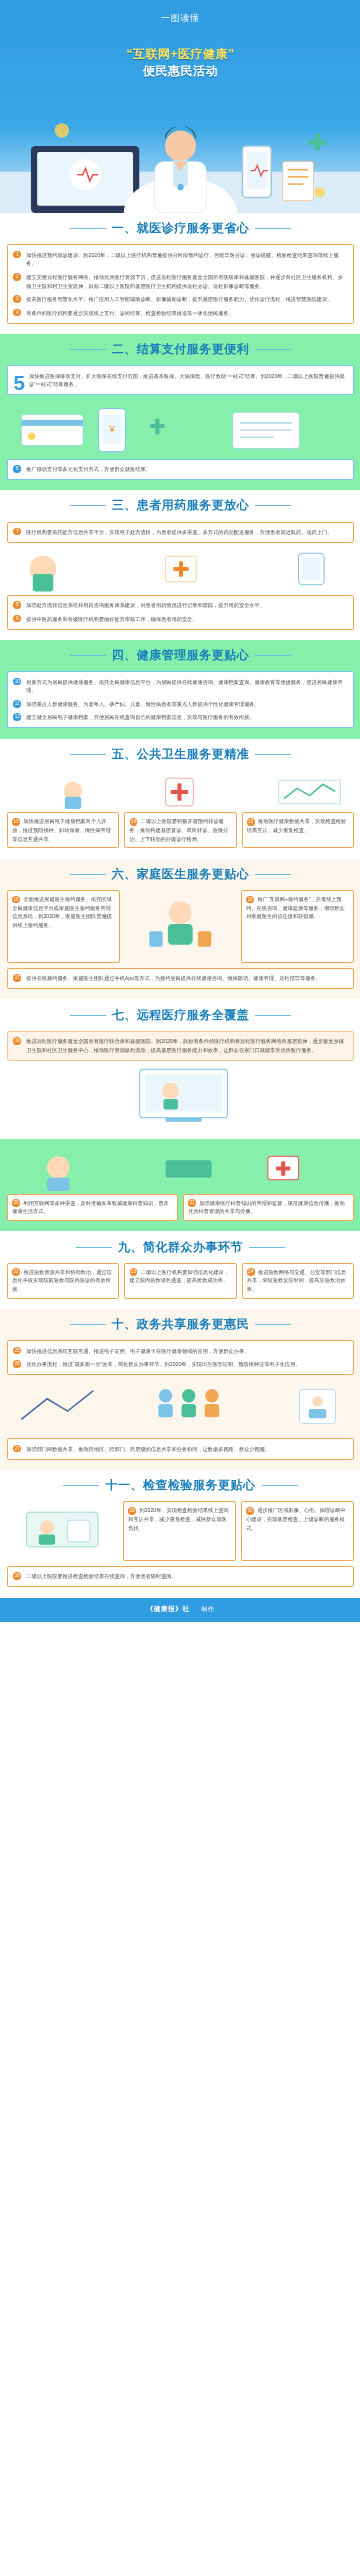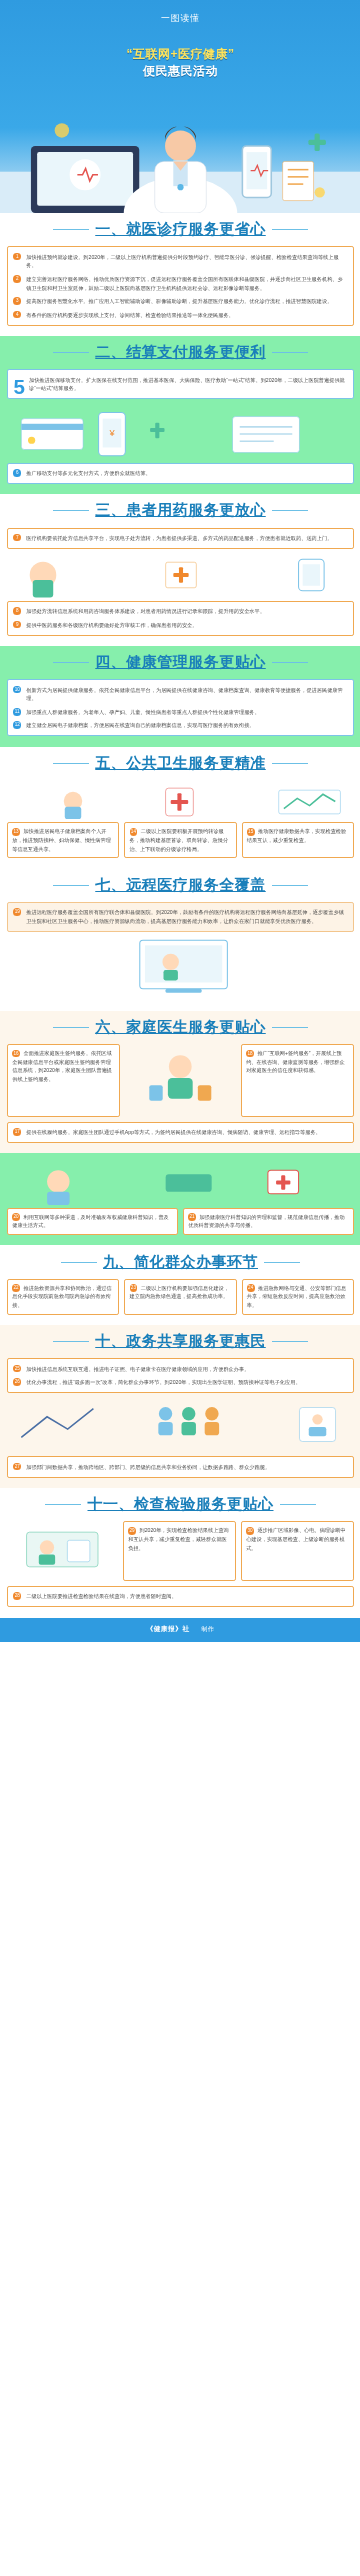--- a/index.html
+++ b/index.html
@@ -46,26 +46,25 @@
   .sec-head {
     display: flex;
     align-items: center;
     justify-content: center;
     padding: 7.2px 0 5.2px 0;
   }
   .sec-head .line {
     width: 36px; height: 1px; background: #6cc0e6;
   }
   .sec-title {
-    font-size: 15px;
+    font-size: 12px;
     font-weight: bold;
     color: #1a7fba;
     margin: 0 6.2px;
     letter-spacing: 0.5px;
-    text-decoration: underline;
   }
   .sec-body { padding: 2.1px 7.2px 7.2px 7.2px; }
 
   
   .cards { display: flex; gap: 5.2px; align-items: stretch; }
   .card {
     flex: 1;
     background: #ffffff;
     border: 0.5px solid #f0a850;
     border-radius: 2.1px;
@@ -349,20 +348,54 @@
           <span>二级以上医院要积极开展预约转诊服务，推动构建基层首诊、双向转诊、急慢分治、上下联动的分级诊疗格局。</span>
         </div>
         <div class="card">
           <span class="num">15</span>
           <span>推动医疗健康数据共享，实现检查检验结果互认，减少重复检查。</span>
         </div>
       </div>
     </div>
   </div>
 
+  <div class="section cream-band">
+    <div class="sec-head">
+      <span class="line"></span>
+      <span class="sec-title">六、家庭医生服务更贴心</span>
+      <span class="line"></span>
+    </div>
+    <div class="sec-body">
+      <div class="cards">
+        <div class="card">
+          <span class="num">16</span>
+          <span>全面推进家庭医生签约服务。依托区域全民健康信息平台或家庭医生签约服务管理信息系统，到2020年，家庭医生团队普遍提供线上签约服务。</span>
+        </div>
+        <div class="card plain">
+          <svg width="100%" height="62" viewBox="0 0 180 120">
+            <circle cx="90" cy="36" r="22" fill="#ffd9b8"></circle>
+            <rect x="66" y="58" width="48" height="40" rx="8" fill="#4bbf9a"></rect>
+            <rect x="30" y="72" width="26" height="30" rx="4" fill="#7cc3e8"></rect>
+            <rect x="124" y="72" width="26" height="30" rx="4" fill="#f0a850"></rect>
+          </svg>
+        </div>
+        <div class="card">
+          <span class="num">18</span>
+          <span>推广“互联网+签约服务”，开展线上预约、在线咨询、健康监测等服务，增强群众对家庭医生的信任度和获得感。</span>
+        </div>
+      </div>
+      <div class="bigbox" style="margin-top:5.2px">
+        <div class="row-item">
+          <span class="num">17</span>
+          <span class="txt">提供在线履约服务。家庭医生团队通过手机App等方式，为签约居民提供在线健康咨询、慢病随访、健康管理、远程指导等服务。</span>
+        </div>
+      </div>
+    </div>
+  </div>
+
   <div class="section white-band">
     <div class="sec-head">
       <span class="line"></span>
       <span class="sec-title">七、远程医疗服务全覆盖</span>
       <span class="line"></span>
     </div>
     <div class="sec-body">
       <div class="bigbox orange-fill">
         <div class="row-item">
           <span class="num">19</span>
@@ -370,54 +403,20 @@
         </div>
       </div>
       <div class="illus-row">
         <svg width="340" height="62" viewBox="0 0 660 120">
           <rect x="250" y="10" width="170" height="94" rx="6" fill="#ffffff" stroke="#7cc3e8" stroke-width="2"></rect>
           <rect x="260" y="20" width="150" height="72" fill="#eaf6fb"></rect>
           <circle cx="310" cy="52" r="16" fill="#ffd9b8"></circle>
           <rect x="296" y="68" width="28" height="20" rx="4" fill="#4bbf9a"></rect>
           <rect x="300" y="104" width="70" height="8" rx="3" fill="#7cc3e8"></rect>
         </svg>
-      </div>
-    </div>
-  </div>
-
-  <div class="section cream-band">
-    <div class="sec-head">
-      <span class="line"></span>
-      <span class="sec-title">六、家庭医生服务更贴心</span>
-      <span class="line"></span>
-    </div>
-    <div class="sec-body">
-      <div class="cards">
-        <div class="card">
-          <span class="num">16</span>
-          <span>全面推进家庭医生签约服务。依托区域全民健康信息平台或家庭医生签约服务管理信息系统，到2020年，家庭医生团队普遍提供线上签约服务。</span>
-        </div>
-        <div class="card plain">
-          <svg width="100%" height="62" viewBox="0 0 180 120">
-            <circle cx="90" cy="36" r="22" fill="#ffd9b8"></circle>
-            <rect x="66" y="58" width="48" height="40" rx="8" fill="#4bbf9a"></rect>
-            <rect x="30" y="72" width="26" height="30" rx="4" fill="#7cc3e8"></rect>
-            <rect x="124" y="72" width="26" height="30" rx="4" fill="#f0a850"></rect>
-          </svg>
-        </div>
-        <div class="card">
-          <span class="num">18</span>
-          <span>推广“互联网+签约服务”，开展线上预约、在线咨询、健康监测等服务，增强群众对家庭医生的信任度和获得感。</span>
-        </div>
-      </div>
-      <div class="bigbox" style="margin-top:5.2px">
-        <div class="row-item">
-          <span class="num">17</span>
-          <span class="txt">提供在线履约服务。家庭医生团队通过手机App等方式，为签约居民提供在线健康咨询、慢病随访、健康管理、远程指导等服务。</span>
-        </div>
       </div>
     </div>
   </div>
 
   <div class="section mint-band">
     <div class="sec-body">
       <div class="illus-row">
         <svg width="340" height="46" viewBox="0 0 660 90">
           <circle cx="90" cy="44" r="22" fill="#ffd9b8"></circle>
           <rect x="68" y="64" width="44" height="26" rx="6" fill="#7cc3e8"></rect>

